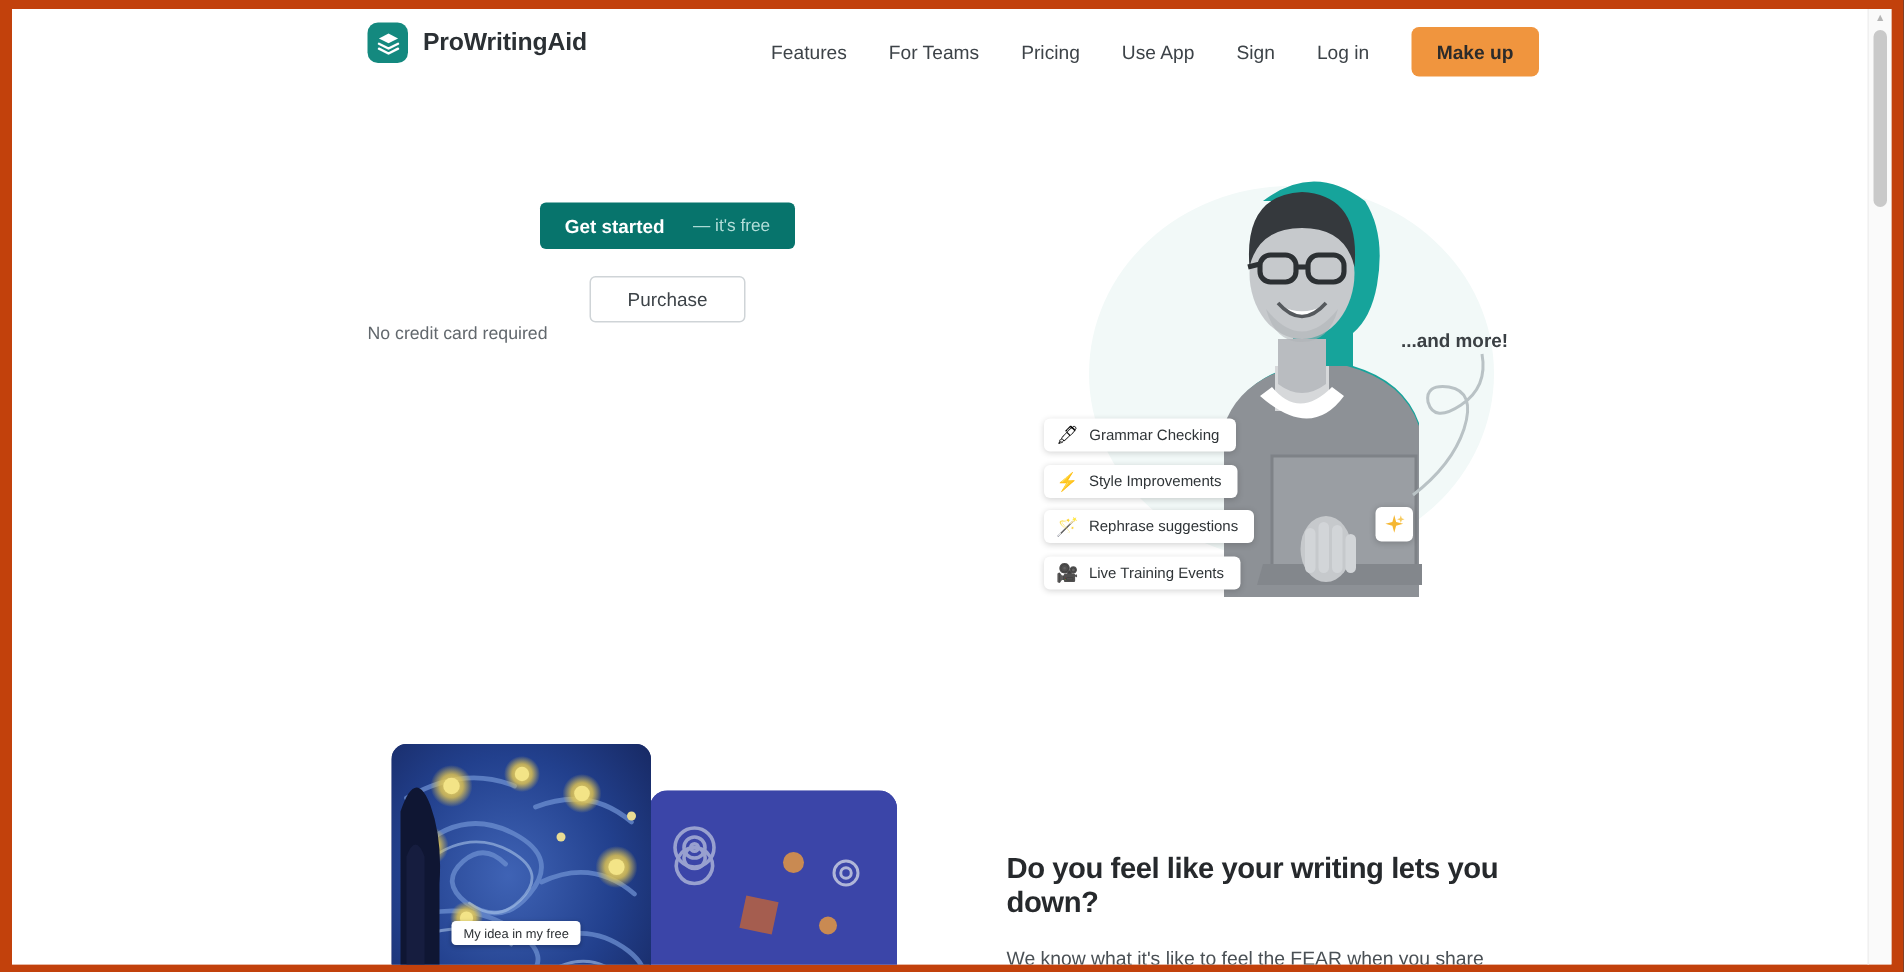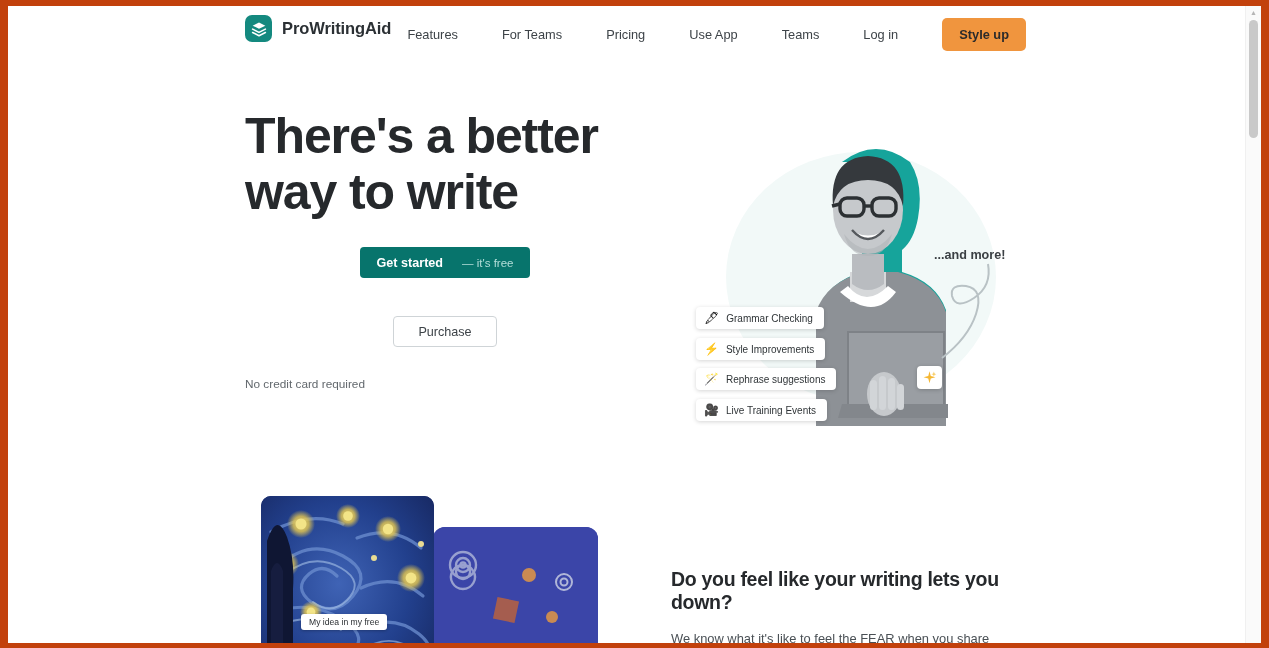--- a/index.html
+++ b/index.html
@@ -109,21 +109,21 @@
     white-space: nowrap;
   }
 
   #main-nav {
     position: absolute;
     right: 220px;
     top: 0;
     height: 56px;
     display: flex;
     align-items: center;
-    gap: 16px;
+    gap: 0px;
   }
   .nav-link {
     font-size: 12.8px;
     color: #3d4348;
     text-decoration: none;
     padding: 6px 14px;
     white-space: nowrap;
   }
   #signup-button {
     margin-left: 14px;
@@ -200,33 +200,31 @@
   #purchase-button {
     background: #ffffff;
     border: 1px solid #cfd4d7;
     border-radius: 4px;
     height: 31px;
     padding: 0 24px;
     color: #3d4348;
     font-size: 12.6px;
     cursor: pointer;
     font-family: "Liberation Sans", sans-serif;
-    margin-top: 20px;
   }
   #no-credit-card-note {
-    margin-top: 30px;
     font-size: 11.8px;
     color: #62686d;
   }
 
   
   #hero-illustration {
     position: absolute;
     left: 660px;
-    top: 56px;
+    top: 28px;
     width: 360px;
     height: 330px;
   }
   #hero-bg-blob {
     position: absolute;
     left: 58px;
     top: 34px;
     width: 270px;
     height: 250px;
     border-radius: 50%;
@@ -381,34 +379,30 @@
             </svg>
           </span>
           <span id="brand-name">ProWritingAid</span>
         </a>
 
         <nav id="main-nav">
           <a class="nav-link" href="#">Features</a>
           <a class="nav-link" href="#">For Teams</a>
           <a class="nav-link" href="#">Pricing</a>
           <a class="nav-link" href="#">Use App</a>
-          <a class="nav-link" href="#">Teams</a>
+          <a class="nav-link" href="#">Sign</a>
           <a class="nav-link" href="#">Log in</a>
-          <button id="signup-button">Style up</button>
+          <button id="signup-button">Make up</button>
         </nav>
 
       </header>
 
       <section id="hero">
 
         <div id="hero-copy">
-          <h1 id="hero-title">
-            <span>There's a better</span><br>
-            <span>way to write</span>
-          </h1>
 
           <div id="hero-actions">
             <button id="get-started-button">
               <span id="get-started-label">Get started</span>
               <span id="get-started-note">— it's free</span>
             </button>
             <button id="purchase-button">Purchase</button>
           </div>
 
           <div id="no-credit-card-note">No credit card required</div>

